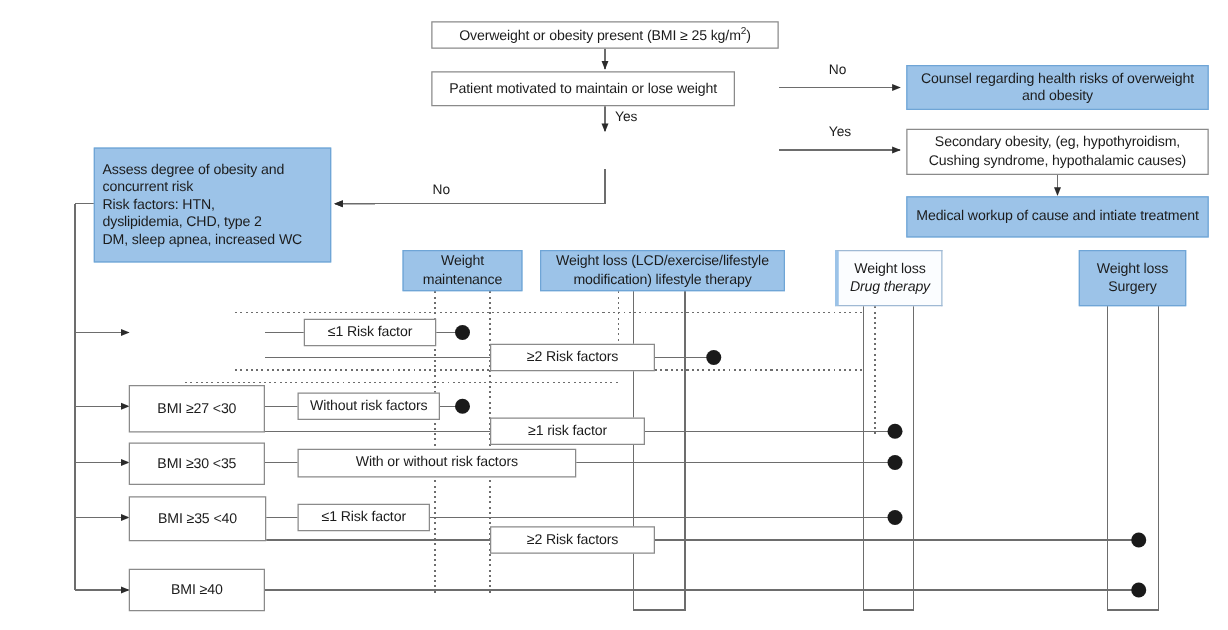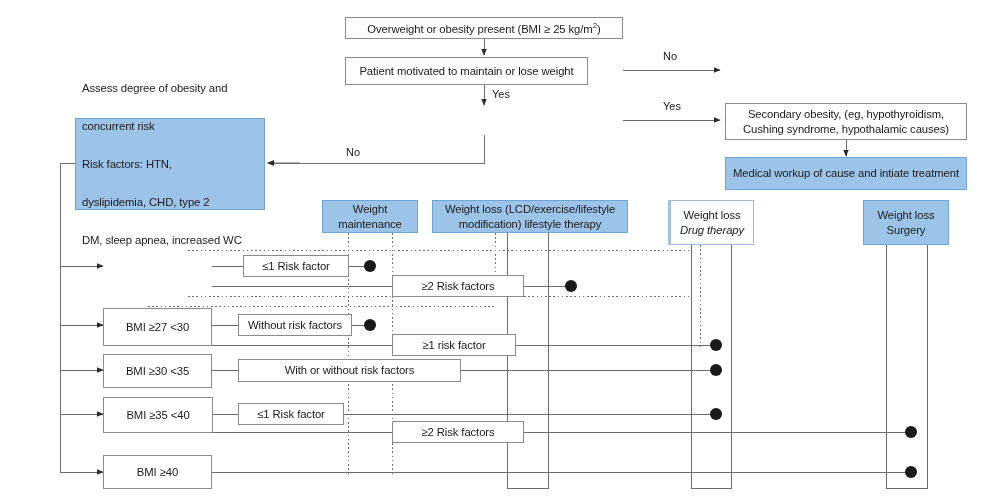--- a/index.html
+++ b/index.html
@@ -4,21 +4,21 @@
 <style>
   html,body{margin:0;padding:0;background:#ffffff;}
   body{font-family:"Liberation Sans",sans-serif;}
   #root{position:relative;width:982px;height:504px;background:#fff;overflow:hidden;}
   svg#wires{position:absolute;left:0;top:0;width:982px;height:504px;}
   .node{position:absolute;box-sizing:border-box;display:flex;align-items:center;justify-content:center;
         text-align:center;font-size:11.3px;color:#1b1b1b;line-height:1.25;letter-spacing:-0.1px;}
   .node.white{background:#ffffff;border:1px solid #8a8a8a;}
   .node.blue{background:#9cc3e8;border:1px solid #6fa5d6;}
   .node.pale{background:#fbfdff;border:1px solid #9fb9d4;border-left:3px solid #9cc3e8;}
-  .node.left{justify-content:flex-start;text-align:left;padding-left:7px;gap:24px;}
+  .node.left{justify-content:flex-start;text-align:left;padding-left:7px;}
   .edgelabel{position:absolute;font-size:11px;color:#1b1b1b;}
   .ital{font-style:italic;}
   sup{font-size:8px;vertical-align:super;}
 </style>
 </head>
 <body>
 
 <div id="root">
 
   <svg id="wires" viewBox="0 0 982 504" xmlns="http://www.w3.org/2000/svg">
@@ -107,20 +107,23 @@
 
   <div class="node white" style="left:345px;top:17px;width:278px;height:22px;">
     <span><span>Overweight or obesity present (BMI ≥ 25 kg/m</span><sup>2</sup><span>)</span></span>
   </div>
 
   <div class="node white" style="left:345px;top:57px;width:243px;height:28px;">
     <span>Patient motivated to maintain or lose weight</span>
   </div>
 
 
+  <div class="node blue" style="left:725px;top:52px;width:242px;height:36px;padding:0 6px;">
+    <span>Counsel regarding health risks of overweight and obesity</span>
+  </div>
 
   <div class="node white" style="left:725px;top:103px;width:242px;height:37px;padding:0 6px;">
     <span>Secondary obesity, (eg, hypothyroidism, Cushing syndrome, hypothalamic causes)</span>
   </div>
 
   <div class="node blue" style="left:725px;top:157px;width:242px;height:33px;padding:0 6px;">
     <span>Medical workup of cause and intiate treatment</span>
   </div>
 
   <div class="node blue left" style="left:75px;top:118px;width:190px;height:92px;flex-direction:column;align-items:flex-start;justify-content:center;padding:4px 6px;">

